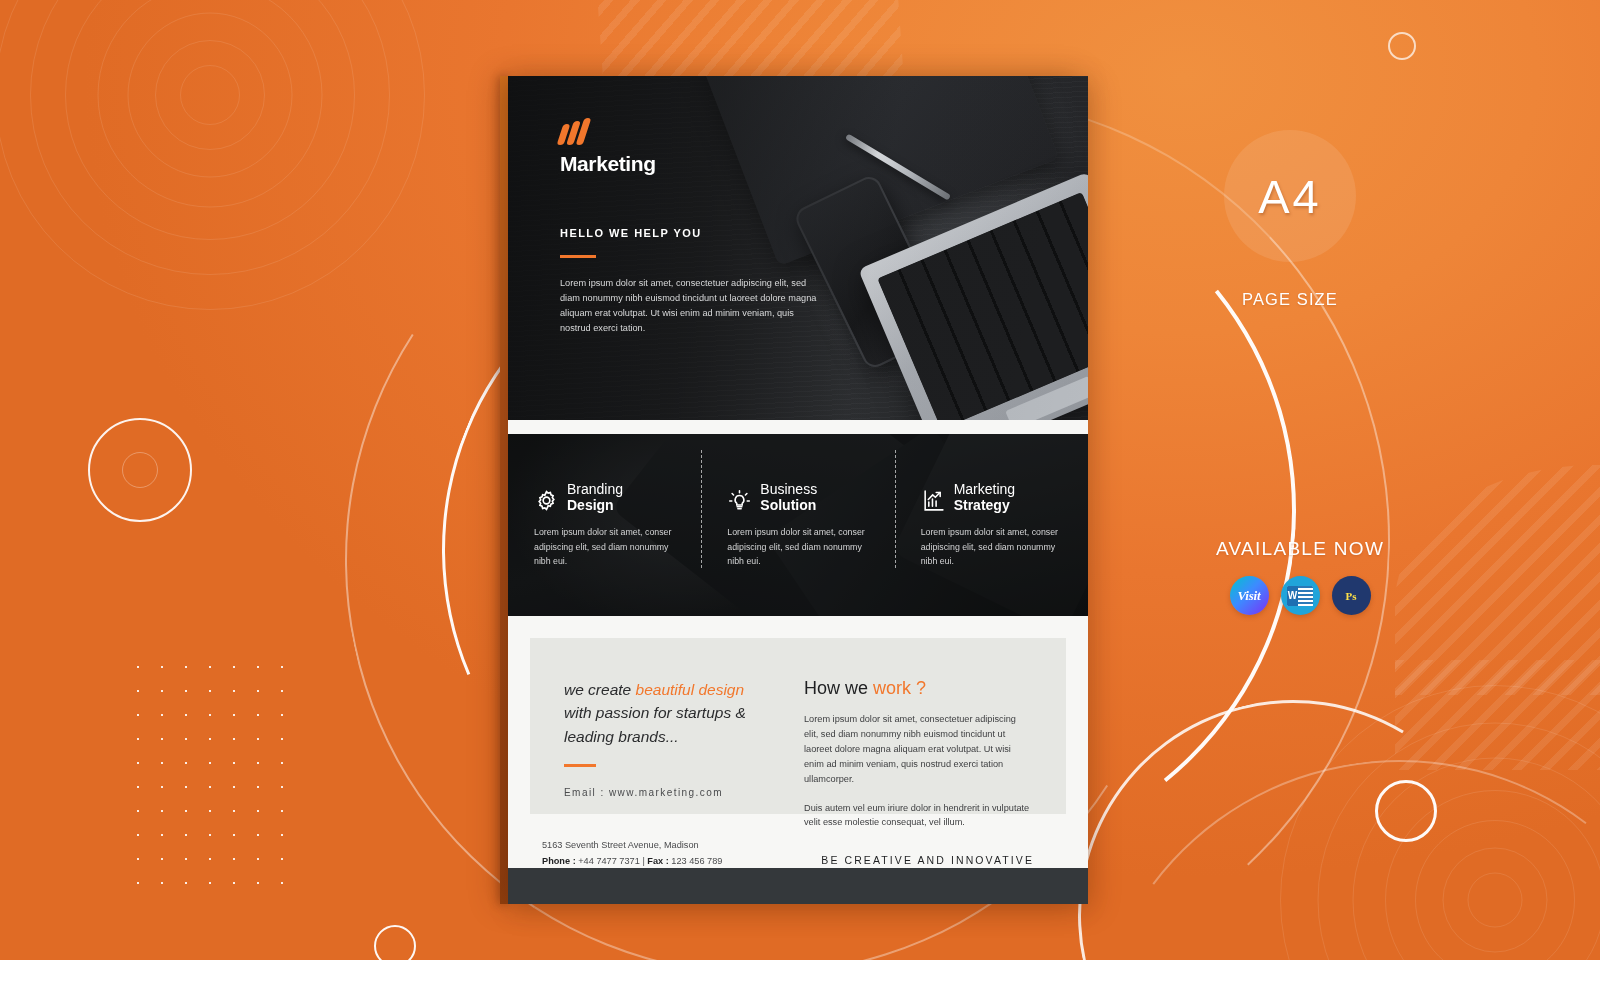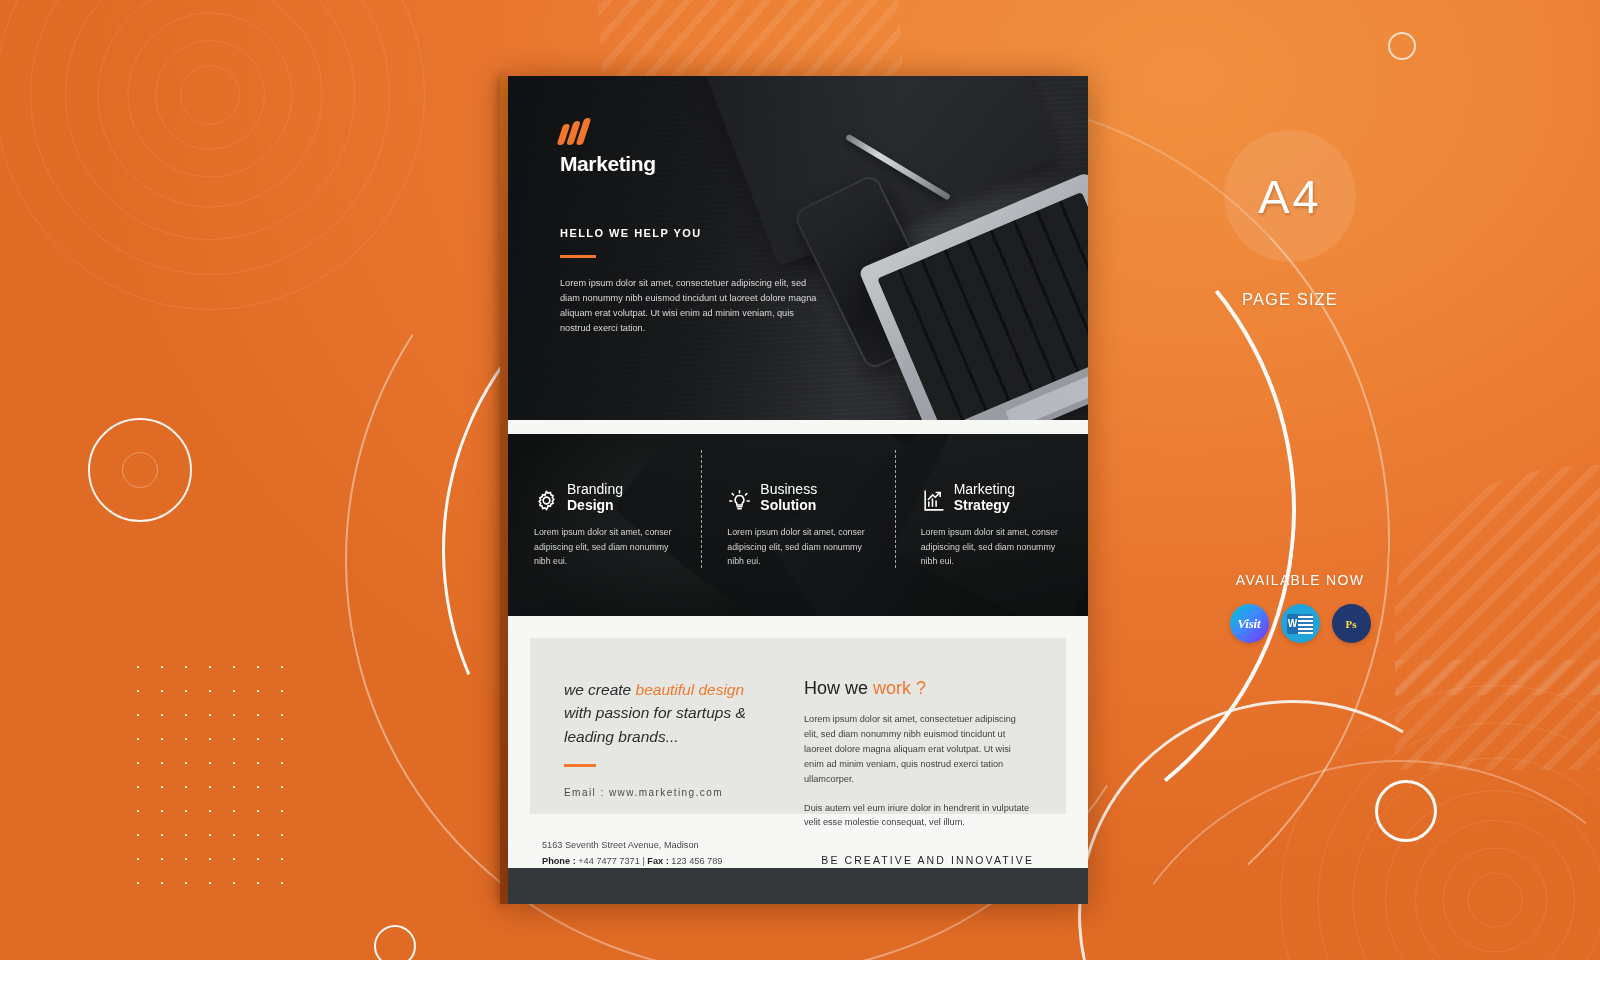--- a/index.html
+++ b/index.html
@@ -125,23 +125,22 @@
   #page-size-label {
     margin-top: 28px;
     color: #ffffff;
     font-size: 16.5px;
     letter-spacing: 1.1px;
     text-shadow: 0 1px 2px rgba(140,60,15,0.25);
   }
 
   #available-block { position: absolute; left: 1150px; top: 538px; width: 300px; text-align: center; }
   #available-label {
-    color: #ffffff; font-size: 14px; letter-spacing: 1.3px;
+    color: #ffffff; font-size: 19px; letter-spacing: 1.3px;
     text-shadow: 0 1px 2px rgba(140,60,15,0.25);
-    margin-top: 34px;
   }
   #app-icons { margin-top: 16px; display: flex; justify-content: center; gap: 12px; }
   .app-icon {
     width: 39px; height: 39px; border-radius: 50%;
     display: flex; align-items: center; justify-content: center;
     box-shadow: 0 2px 5px rgba(120,50,10,0.28);
     position: relative; overflow: hidden;
   }
   .icon-canva { background: linear-gradient(135deg, #00c4cc 0%, #3d8bff 45%, #7b2ff7 100%); }
   .icon-canva .glyph {

